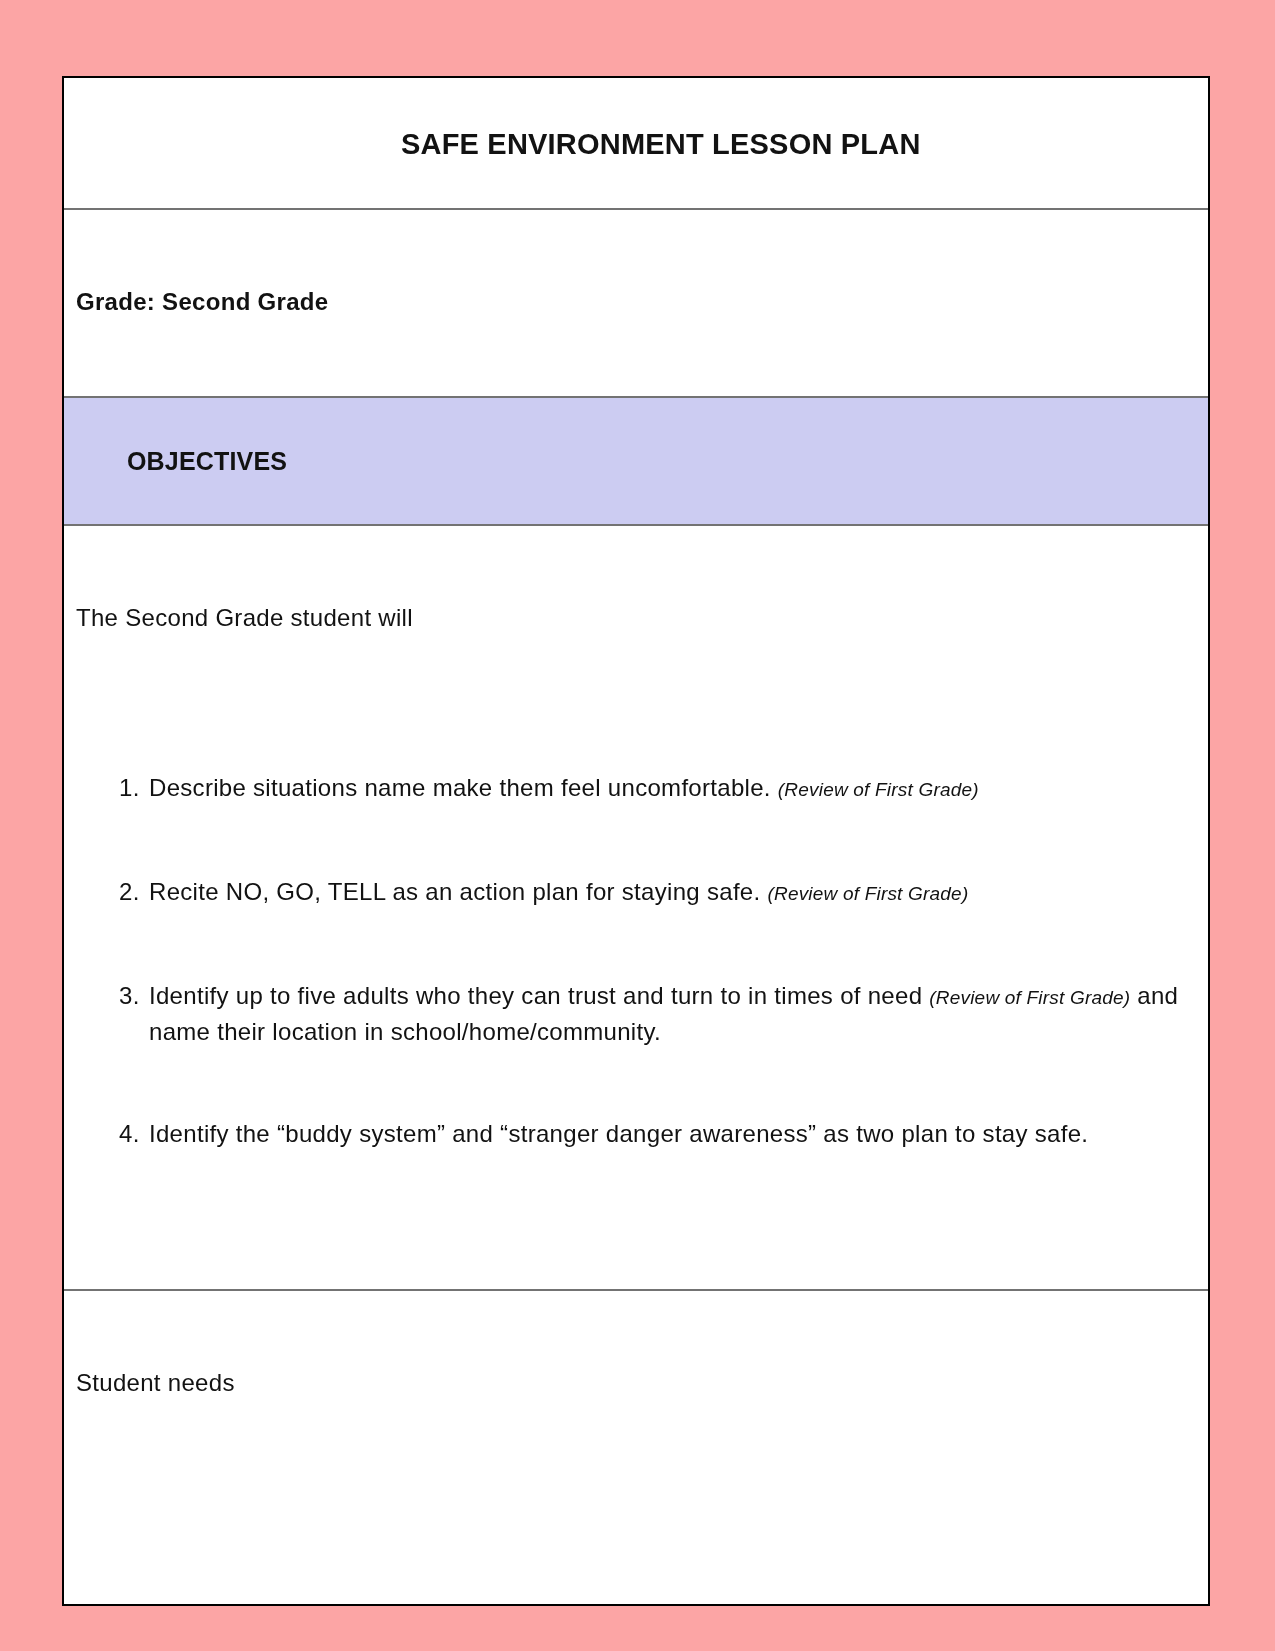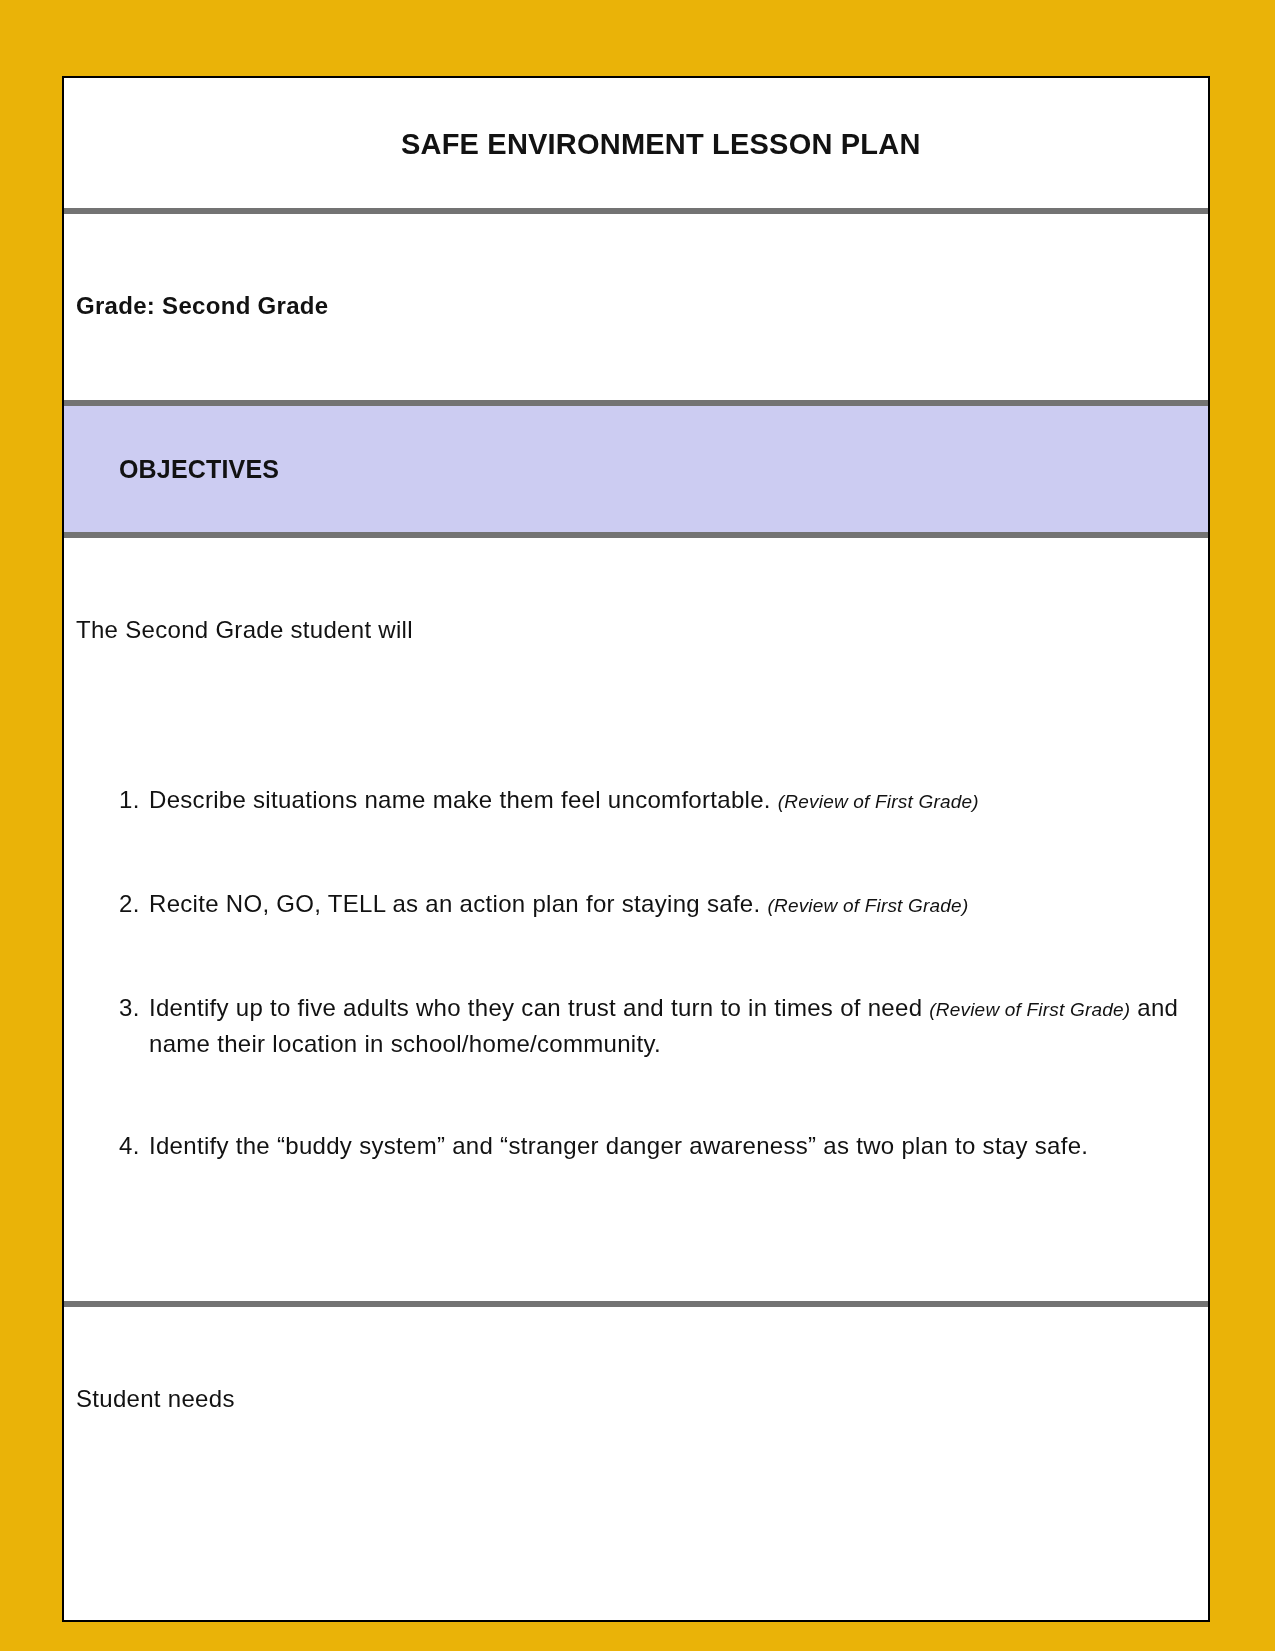--- a/index.html
+++ b/index.html
@@ -1,35 +1,35 @@
 <!DOCTYPE html>
 <html><head>
 <meta charset="utf-8">
 <style>
   * { box-sizing: border-box; }
   html, body { margin: 0; padding: 0; background: #ffffff; }
   .page {
     position: relative;
     width: 1275px;
     height: 1651px;
-    background: #eab308;
+    background: #fca5a5;
     font-family: "Liberation Sans", sans-serif;
     color: #121212;
     overflow: hidden;
   }
   .doc-table {
     position: absolute;
     left: 62px;
     top: 76px;
     width: 1148px;
     border: 2px solid #000000;
     background: #ffffff;
   }
   .row {
-    border-top: 6px solid #737373;
+    border-top: 2px solid #737373;
     padding: 6px 12px;
     font-size: 24px;
     line-height: 34px;
     letter-spacing: 0.3px;
     white-space: pre-wrap;
   }
   .row:first-child { border-top: none; }
 
   .title-row {
     text-align: center;
@@ -37,21 +37,21 @@
     font-size: 29px;
     padding: 15px 12px 13px 12px;
     letter-spacing: 0.2px;
   }
   .grade-row { padding: 7px 12px 9px 12px; }
   .bold { font-weight: bold; }
   .band {
     background: #ccccf2;
     font-weight: bold;
     font-size: 25px;
-    padding: 12px 12px;
+    padding: 12px 20px;
     letter-spacing: 0.2px;
   }
   .body-row { padding: 7px 12px 0 12px; }
 
   p { margin: 0; }
   ol, ul { margin: 0; padding: 0; list-style: none; }
   li { position: relative; padding-left: 73px; }
   .list-ol { counter-reset: obj; }
   .list-ol > li::before {
     counter-increment: obj;

